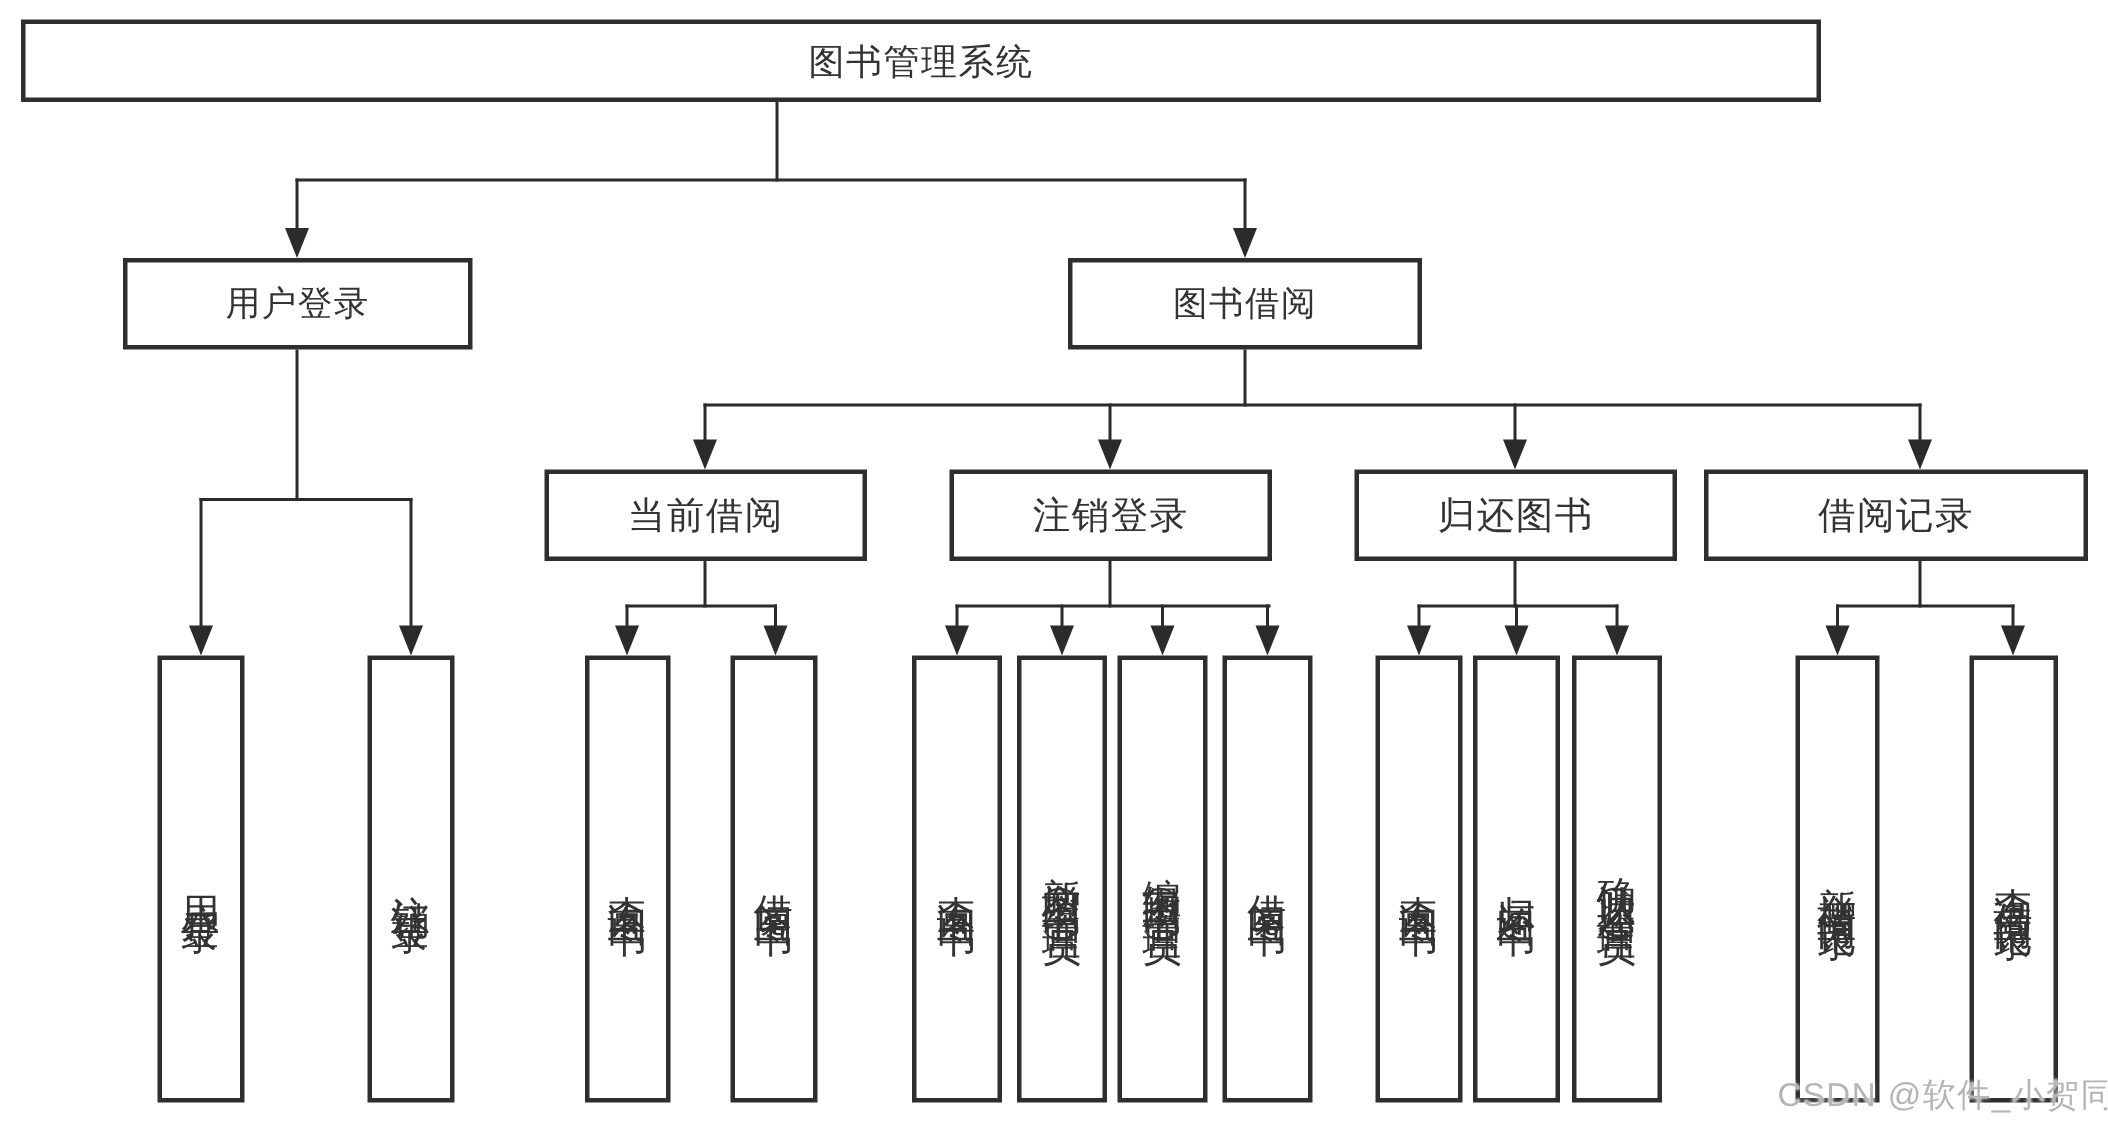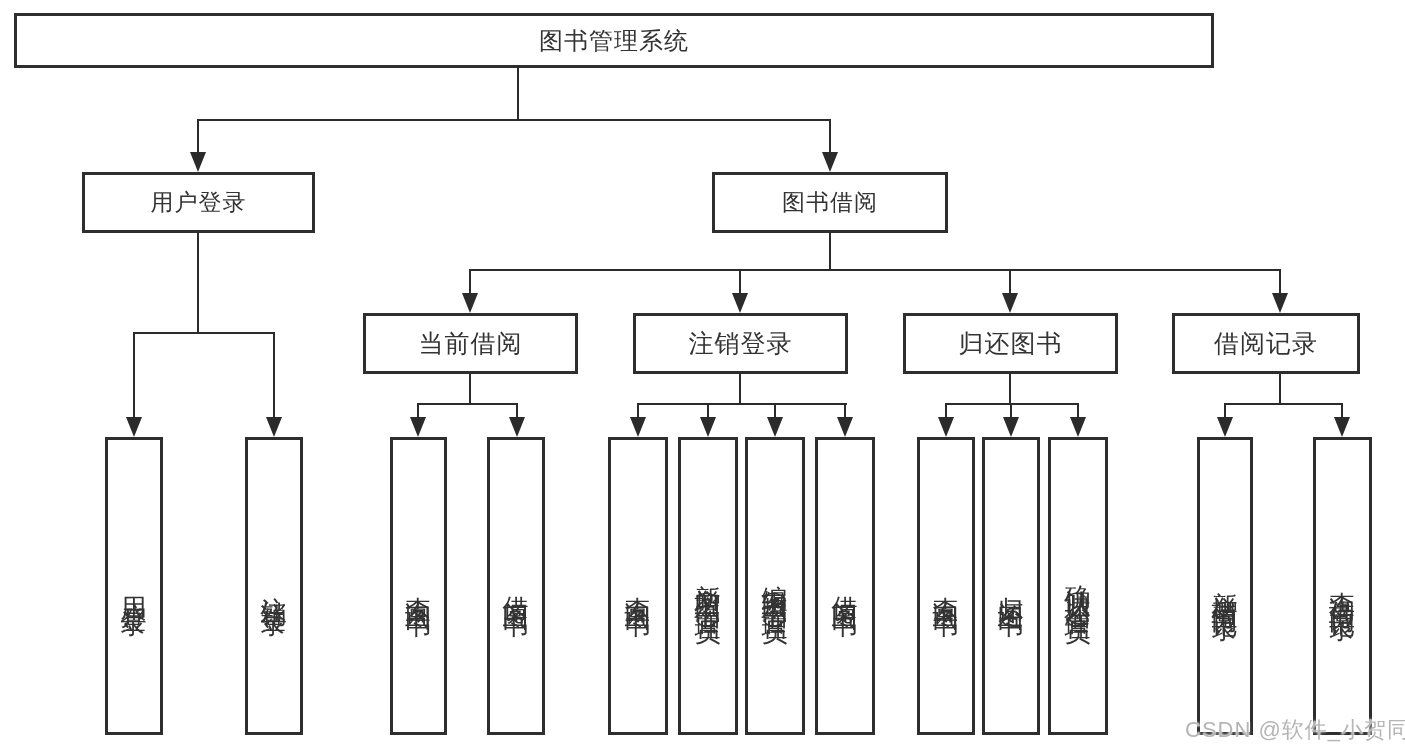--- a/index.html
+++ b/index.html
@@ -49,21 +49,21 @@
 
   <div class="node lvl3" style="left:363px;top:313px;width:215px;height:61px">
     <span>当前借阅</span>
   </div>
   <div class="node lvl3" style="left:633px;top:313px;width:215px;height:61px">
     <span>注销登录</span>
   </div>
   <div class="node lvl3" style="left:903px;top:313px;width:215px;height:61px">
     <span>归还图书</span>
   </div>
-  <div class="node lvl3" style="left:1172px;top:313px;width:188px;height:61px">
+  <div class="node lvl3" style="left:1136px;top:313px;width:256px;height:61px">
     <span>借阅记录</span>
   </div>
 
   <div class="node leaf" style="left:105px;top:437px;width:58px;height:298px">
     <span>用户登录</span>
   </div>
   <div class="node leaf" style="left:245px;top:437px;width:58px;height:298px">
     <span>注销登录</span>
   </div>
 

